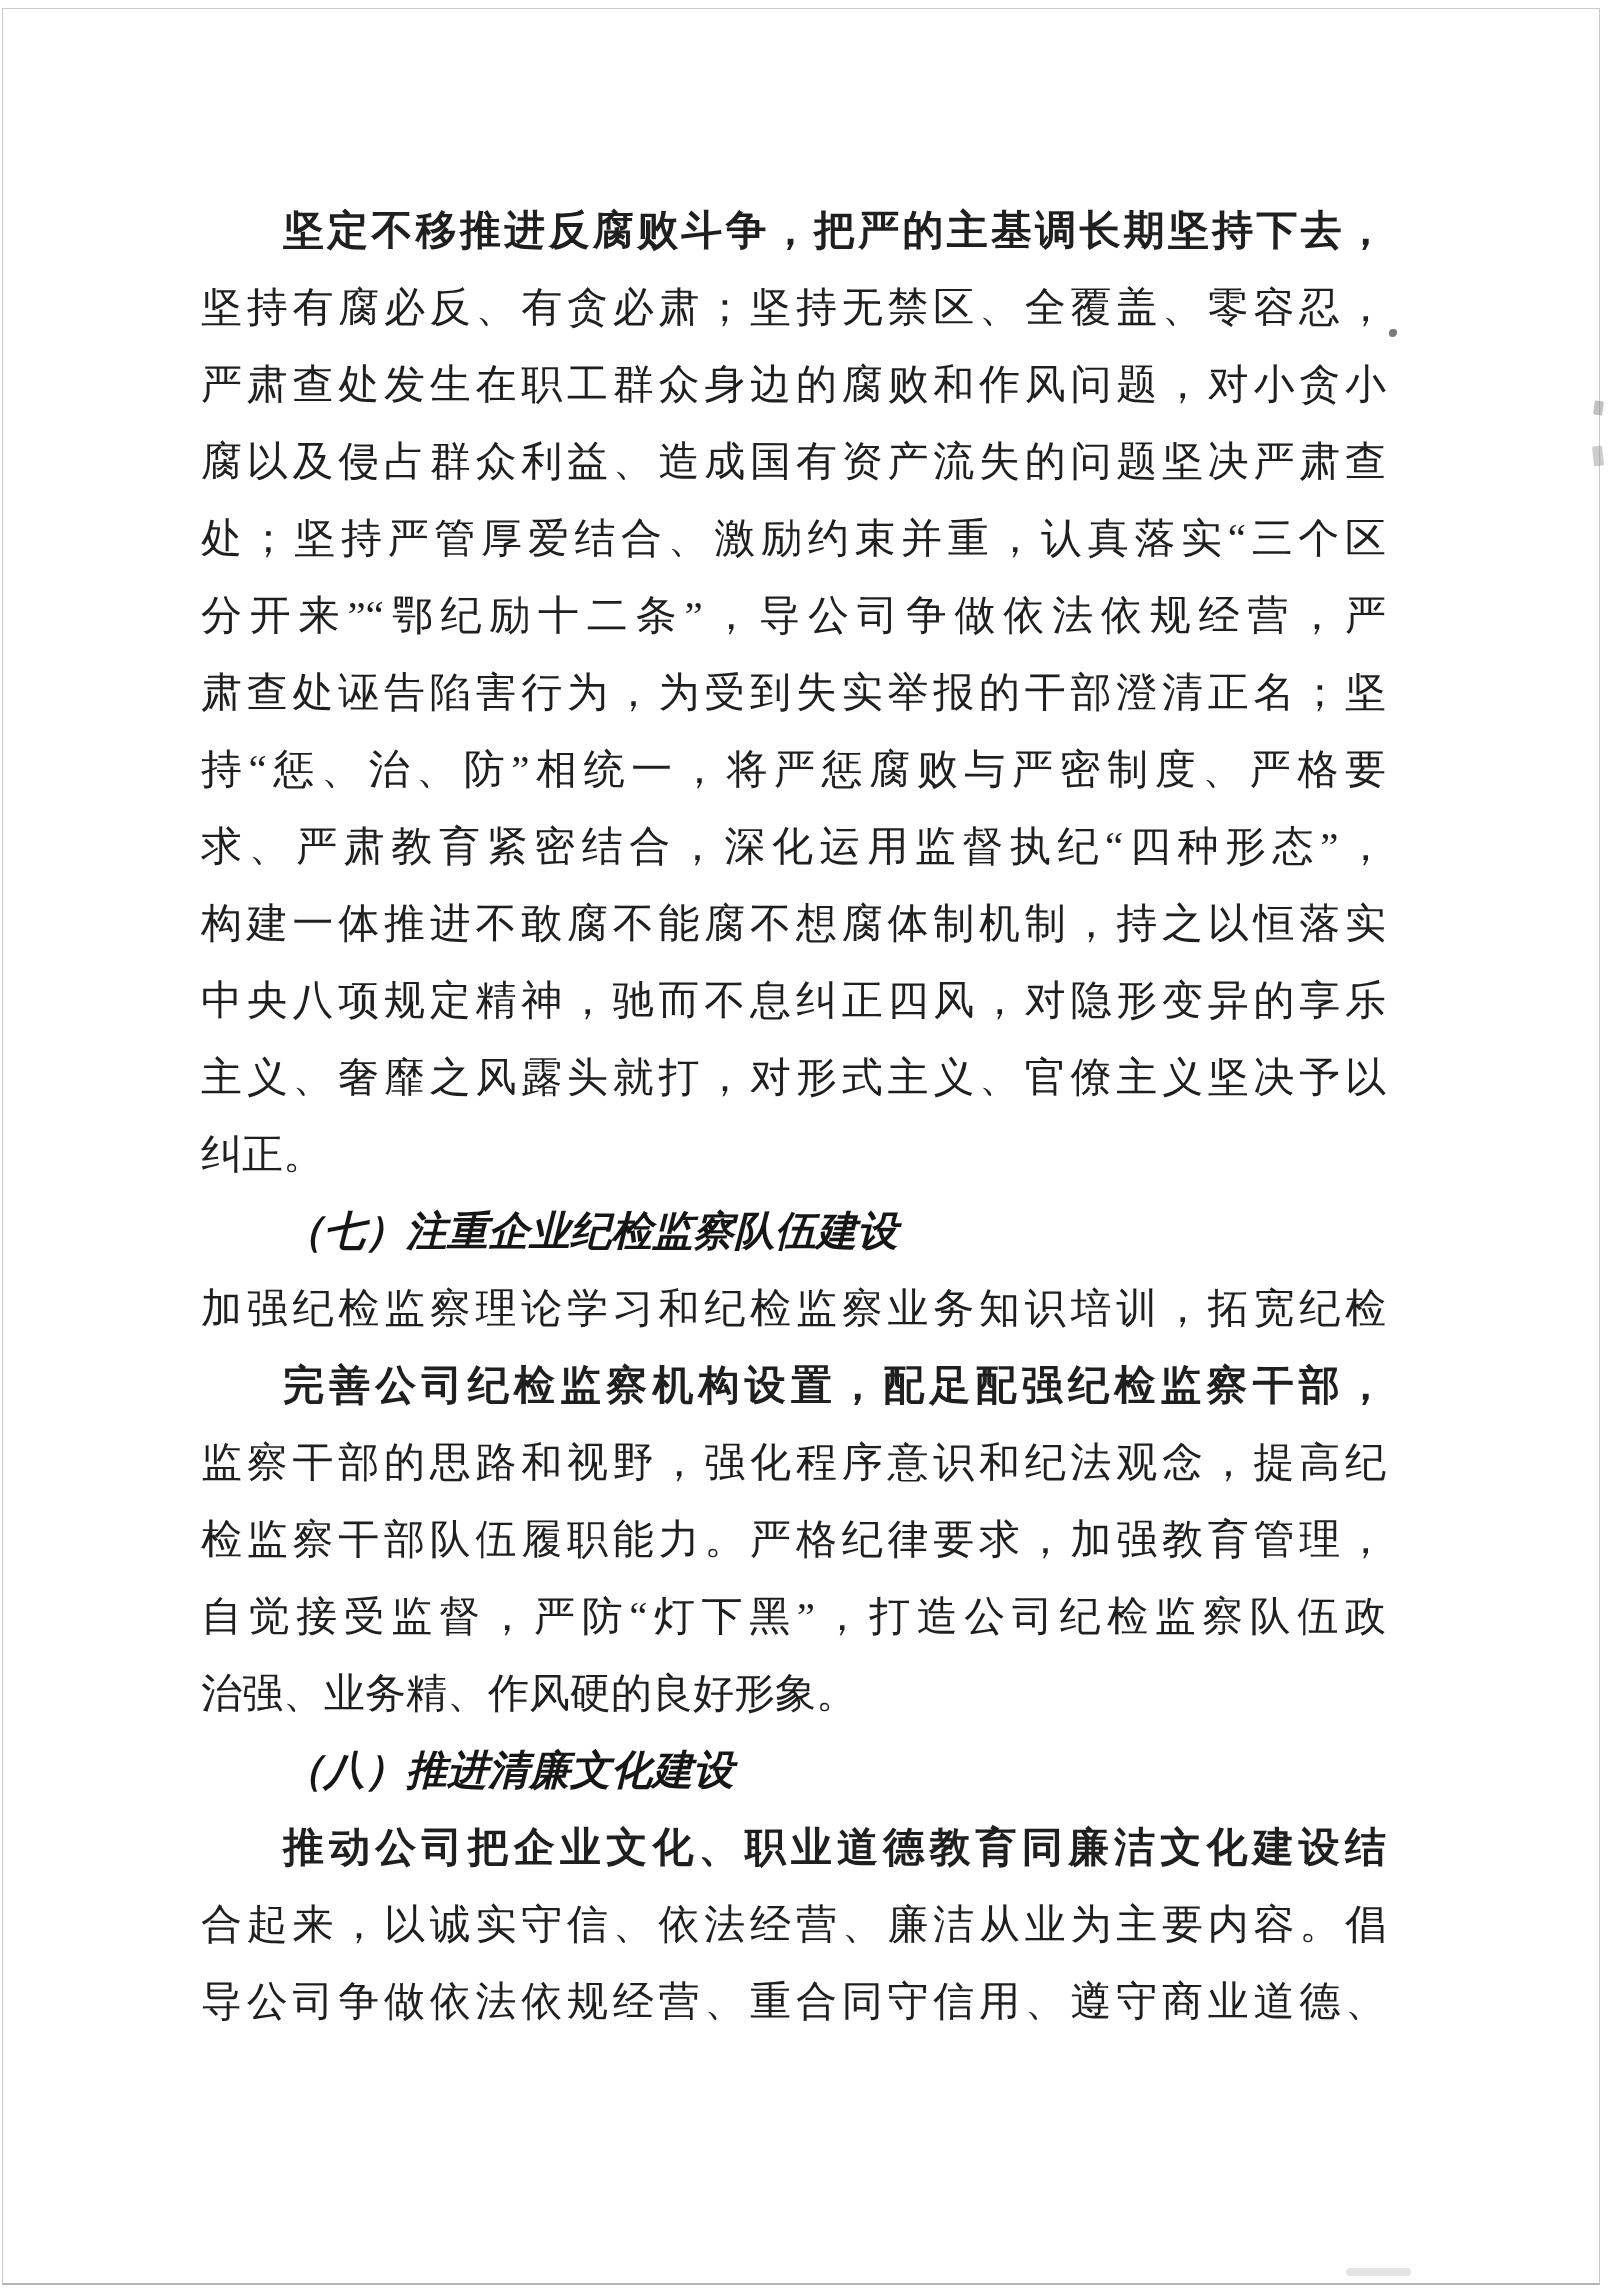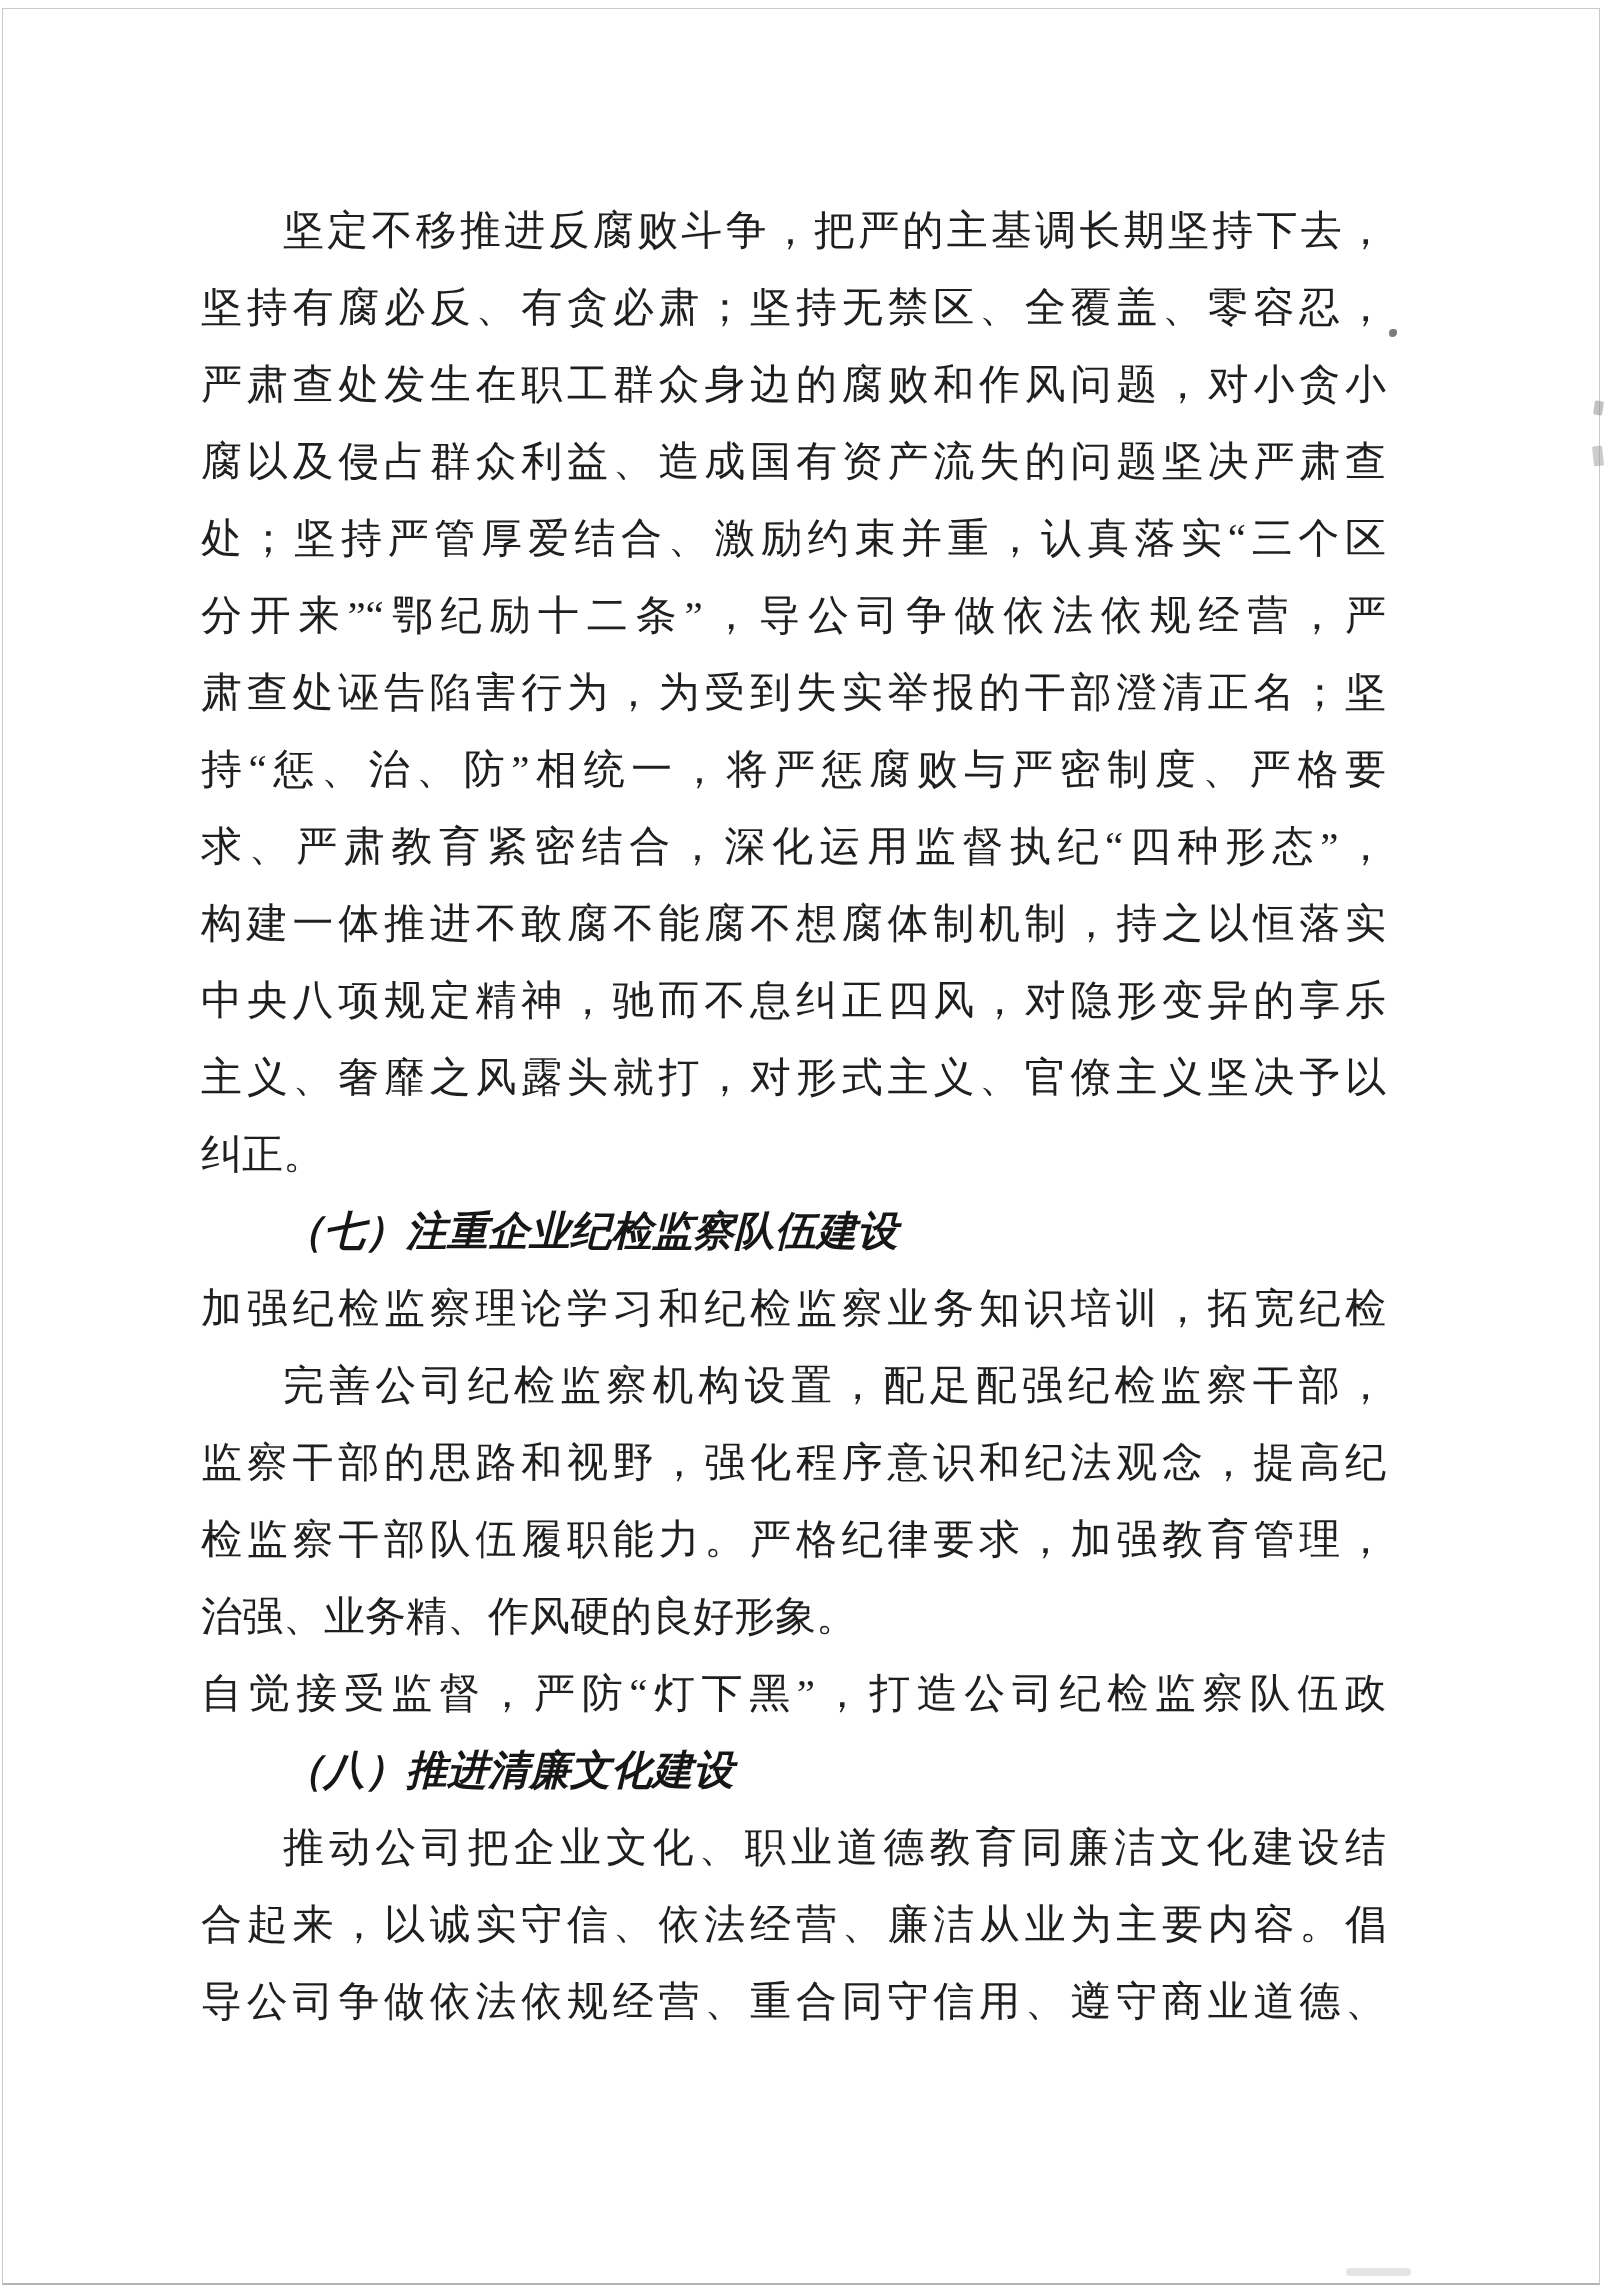--- a/index.html
+++ b/index.html
@@ -45,20 +45,21 @@
     white-space:nowrap;
     overflow:visible;
   }
   .line.fill{
     white-space:normal;
     text-align:justify;
     text-align-last:justify;
   }
   .line.indent{
     text-indent:82px;
+    font-weight:bold;
   }
   .line.heading{
     font-weight:bold;
     color:#161616;
     font-style:italic;
   }
   .artifact{
     position:absolute;
     pointer-events:none;
   }
@@ -118,22 +119,22 @@
     <div class="line fill">求、严肃教育紧密结合，深化运用监督执纪“四种形态”，</div>
     <div class="line fill">构建一体推进不敢腐不能腐不想腐体制机制，持之以恒落实</div>
     <div class="line fill">中央八项规定精神，驰而不息纠正四风，对隐形变异的享乐</div>
     <div class="line fill">主义、奢靡之风露头就打，对形式主义、官僚主义坚决予以</div>
     <div class="line">纠正。</div>
     <div class="line heading indent">（七）注重企业纪检监察队伍建设</div>
     <div class="line fill">加强纪检监察理论学习和纪检监察业务知识培训，拓宽纪检</div>
     <div class="line indent fill">完善公司纪检监察机构设置，配足配强纪检监察干部，</div>
     <div class="line fill">监察干部的思路和视野，强化程序意识和纪法观念，提高纪</div>
     <div class="line fill">检监察干部队伍履职能力。严格纪律要求，加强教育管理，</div>
+    <div class="line fill">自觉接受监督，严防“灯下黑”，打造公司纪检监察队伍政</div>
     <div class="line">治强、业务精、作风硬的良好形象。</div>
-    <div class="line fill">自觉接受监督，严防“灯下黑”，打造公司纪检监察队伍政</div>
     <div class="line heading indent">（八）推进清廉文化建设</div>
     <div class="line indent fill">推动公司把企业文化、职业道德教育同廉洁文化建设结</div>
     <div class="line fill">合起来，以诚实守信、依法经营、廉洁从业为主要内容。倡</div>
     <div class="line fill">导公司争做依法依规经营、重合同守信用、遵守商业道德、</div>
   </div>
 
 <div class="artifact dot"></div>
 <div class="artifact speck-1"></div>
 <div class="artifact speck-2"></div>
 <div class="artifact smudge"></div>

